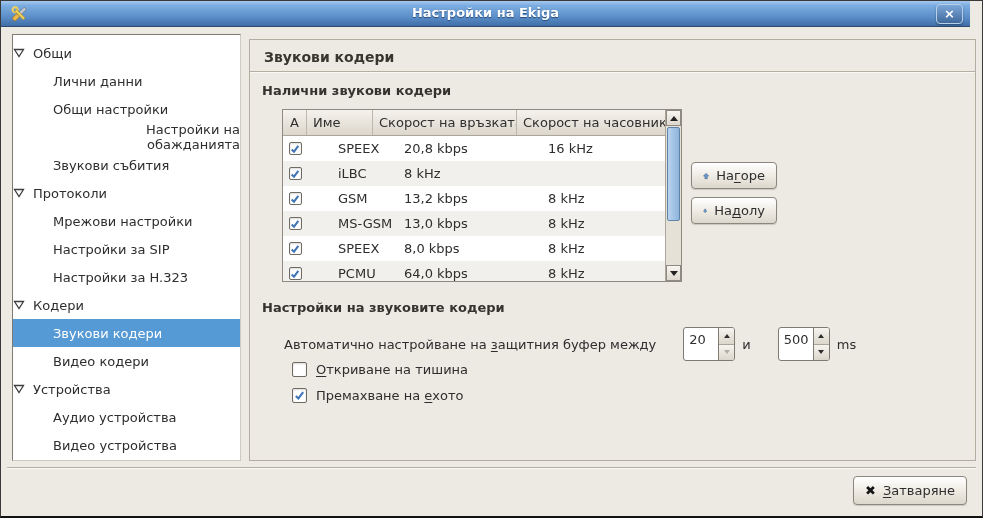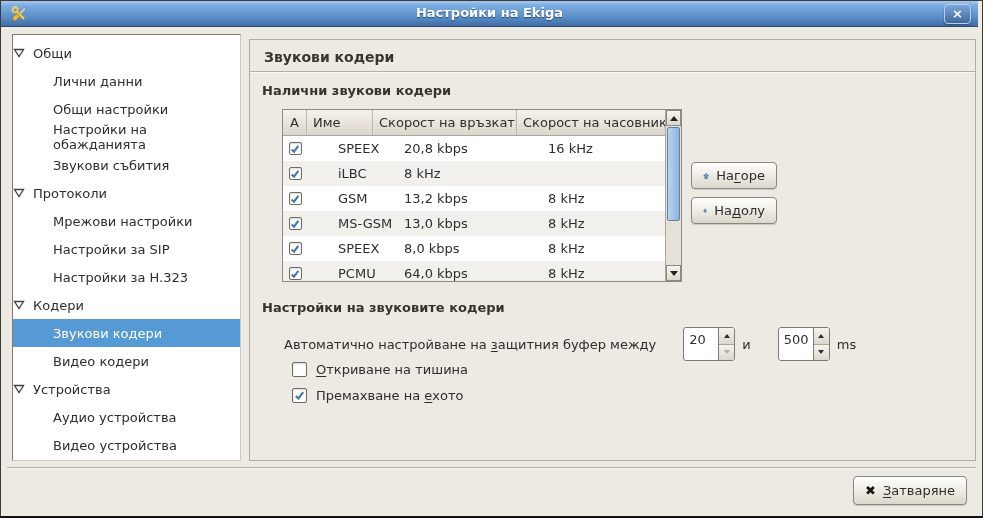--- a/index.html
+++ b/index.html
@@ -3,39 +3,39 @@
 <meta charset="utf-8">
 <style>
   * { margin:0; padding:0; box-sizing:border-box; }
   html,body { background:#d8d4cc; }
   body { font-family:"DejaVu Sans", sans-serif; font-size:13px; color:#2e2e2e; }
 
   .window { position:relative; width:983px; height:518px; background:#ede9e3;
             border:1px solid #3a3a3a; border-bottom:2px solid #121212; overflow:hidden; }
 
   
-  .titlebar { position:absolute; top:0; left:0; right:4px; height:26px;
+  .titlebar { position:absolute; top:0; left:0; right:12px; height:26px;
               background:linear-gradient(to bottom,#a6c8ee 0%,#7cade2 18%,#5d90ca 62%,#3f6da8 100%);
               border-bottom:1px solid #2d4a6d; }
   .win-icon { position:absolute; left:9px; top:4px; width:18px; height:18px; }
   .win-title { position:absolute; left:0; right:0; top:4px; text-align:center;
                color:#fff; font-weight:bold; text-shadow:0 1px 1px #274a78; }
   .win-close { position:absolute; right:7px; top:3px; width:27px; height:20px;
                background:linear-gradient(to bottom,#7ca7d8,#41699c);
                border:1px solid #b7d0ea; border-radius:4px;
                color:#fff; font-weight:bold; font-size:13px; line-height:18px; text-align:center;
                box-shadow:0 1px 2px rgba(0,0,0,.35); cursor:default; }
 
   
   .sidebar { position:absolute; left:11px; top:33px; width:229px; height:427px;
              background:#fff; border:1px solid; border-color:#7f7b72 #cfcabf #cfcabf #7f7b72; overflow:hidden; }
   .tree { padding-top:4px; }
   .tree-row { height:28px; display:flex; align-items:center; }
   .tree-row.parent { padding-left:0; gap:8px; }
-  .tree-row.child  { padding-left:40px; }
+  .tree-row.child  { padding-left:40px;text-align:right; }
   .tree-row.selected { background:#559ad4; color:#fff; }
 
   
   .content-frame { position:absolute; left:248px; top:38px; width:727px; height:422px;
                    border:1px solid #b3ada2; background:#ede9e3; }
   .page-title { position:absolute; left:14px; top:9px; font-size:14px; font-weight:bold; color:#39362f; }
   .hsep { height:0; border-top:1px solid #b4aea3; border-bottom:1px solid #faf8f4; }
   .title-sep { position:absolute; left:0; right:0; top:31px; }
   .section-title { position:absolute; left:12px; font-weight:bold; color:#35332d; }
   .s1 { top:43px; } .s2 { top:260px; }

